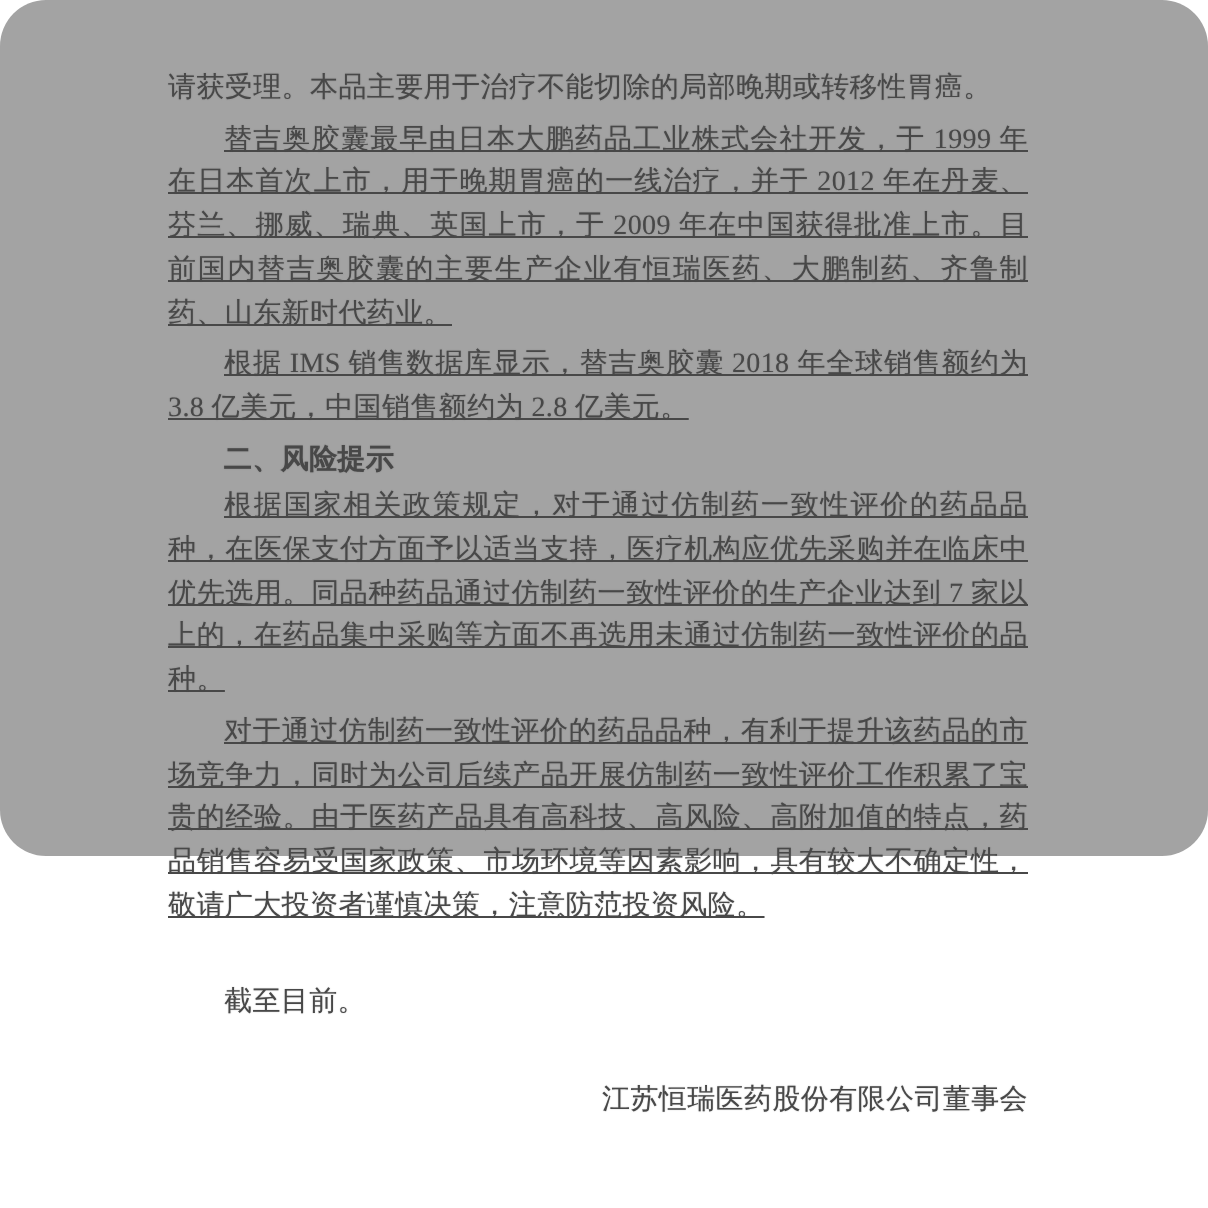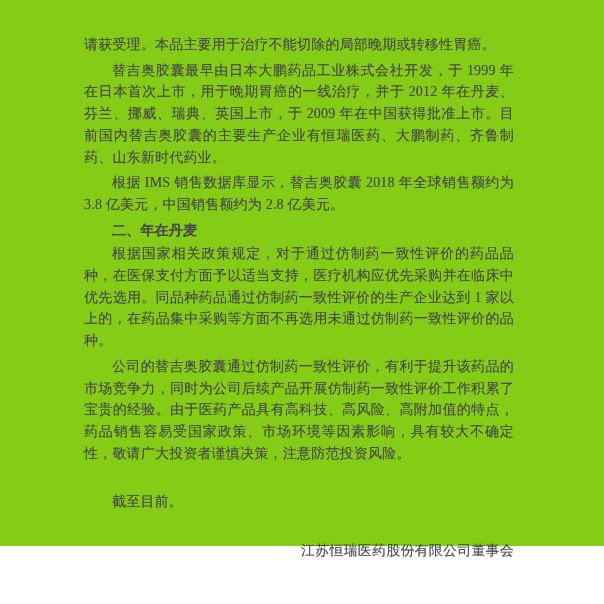--- a/index.html
+++ b/index.html
@@ -6,43 +6,45 @@
     margin: 0;
     padding: 0;
     width: 604px;
     height: 604px;
     background: #ffffff;
     overflow: hidden;
   }
   .page {
     position: relative;
     width: 604px;
-    height: 546px;
-    background: #84cc16;
+    height: 428px;
+    background: #a3a3a3;
     font-family: "Liberation Serif", "DejaVu Serif", serif;
+    border-radius: 23px;
   }
   .content {
     position: absolute;
     left: 84px;
     top: 34px;
     width: 430px;
     font-size: 14px;
     line-height: 21.7px;
     letter-spacing: 0.2px;
     color: #484848;
     text-align: justify;
     text-justify: inter-character;
     text-shadow: 0 0 0.6px rgba(72,72,72,0.45);
   }
   .content p {
     margin: 0;
   }
   .para {
     text-indent: 2em;
     margin-top: 4px !important;
+    text-decoration: underline;
   }
   .para-continued {
     text-indent: 0;
     margin-top: 0 !important;
   }
   .section-heading {
     text-indent: 2em;
     font-weight: bold;
     margin-top: 4px !important;
   }
@@ -64,24 +66,24 @@
 <div class="page">
   <div class="content">
 
     <p class="para-continued">请获受理。本品主要用于治疗不能切除的局部晚期或转移性胃癌。</p>
 
     <p class="para">替吉奥胶囊最早由日本大鹏药品工业株式会社开发，于 1999 年在日本首次上市，用于晚期胃癌的一线治疗，并于 2012 年在丹麦、芬兰、挪威、瑞典、英国上市，于 2009 年在中国获得批准上市。目前国内替吉奥胶囊的主要生产企业有恒瑞医药、大鹏制药、齐鲁制药、山东新时代药业。</p>
 
     <p class="para">根据 IMS 销售数据库显示，替吉奥胶囊 2018 年全球销售额约为 3.8 亿美元，中国销售额约为 2.8 亿美元。</p>
 
 
-    <p class="section-heading">二、年在丹麦</p>
+    <p class="section-heading">二、风险提示</p>
 
-    <p class="para after-heading">根据国家相关政策规定，对于通过仿制药一致性评价的药品品种，在医保支付方面予以适当支持，医疗机构应优先采购并在临床中优先选用。同品种药品通过仿制药一致性评价的生产企业达到 1 家以上的，在药品集中采购等方面不再选用未通过仿制药一致性评价的品种。</p>
+    <p class="para after-heading">根据国家相关政策规定，对于通过仿制药一致性评价的药品品种，在医保支付方面予以适当支持，医疗机构应优先采购并在临床中优先选用。同品种药品通过仿制药一致性评价的生产企业达到 7 家以上的，在药品集中采购等方面不再选用未通过仿制药一致性评价的品种。</p>
 
-    <p class="para">公司的替吉奥胶囊通过仿制药一致性评价，有利于提升该药品的市场竞争力，同时为公司后续产品开展仿制药一致性评价工作积累了宝贵的经验。由于医药产品具有高科技、高风险、高附加值的特点，药品销售容易受国家政策、市场环境等因素影响，具有较大不确定性，敬请广大投资者谨慎决策，注意防范投资风险。</p>
+    <p class="para">对于通过仿制药一致性评价的药品品种，有利于提升该药品的市场竞争力，同时为公司后续产品开展仿制药一致性评价工作积累了宝贵的经验。由于医药产品具有高科技、高风险、高附加值的特点，药品销售容易受国家政策、市场环境等因素影响，具有较大不确定性，敬请广大投资者谨慎决策，注意防范投资风险。</p>
 
     <p class="closing">截至目前。</p>
 
     <p class="signature-block">江苏恒瑞医药股份有限公司董事会</p>
 
   </div>
 </div>
 
 </body></html>

